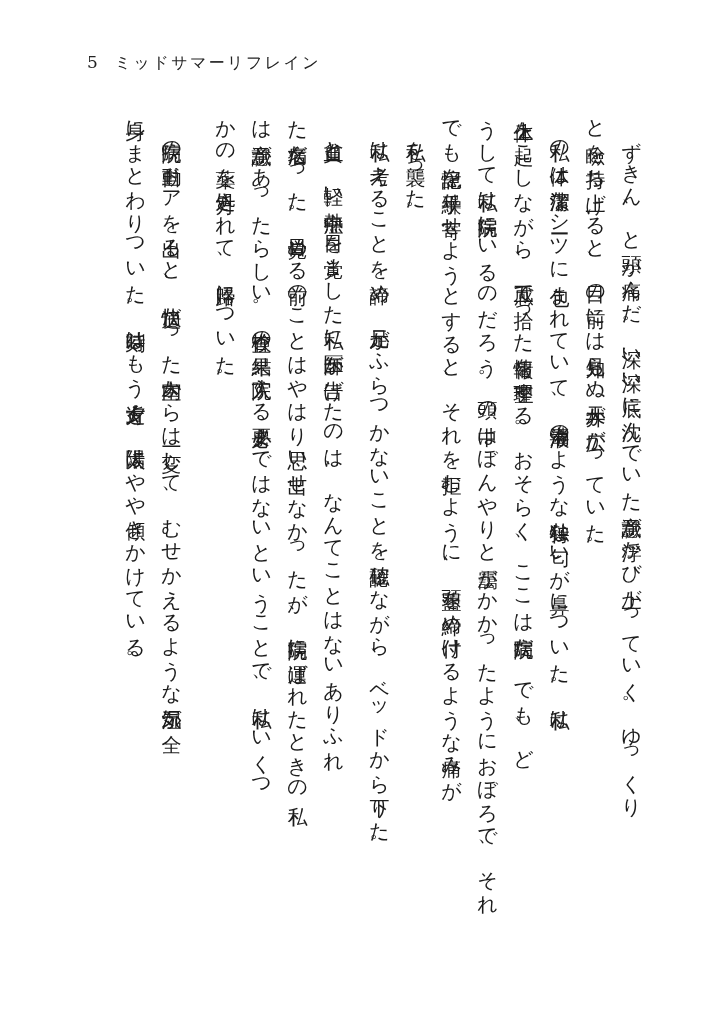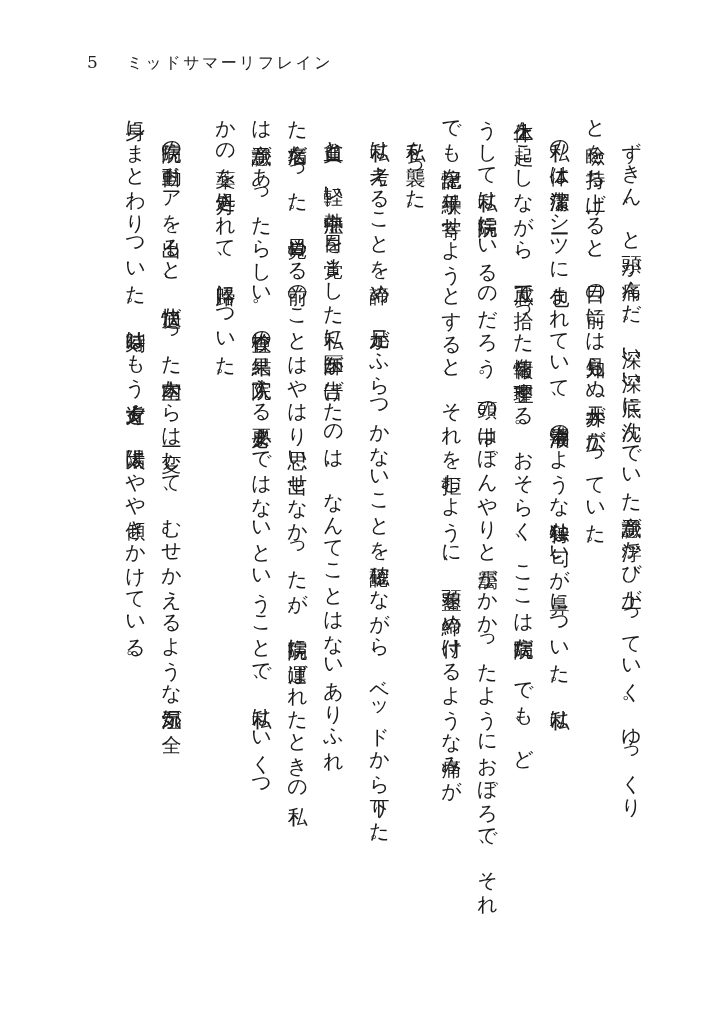--- a/index.html
+++ b/index.html
@@ -26,21 +26,20 @@
   }
   .page-num {
     display: inline-block;
     margin-right: 17px;
     font-size: 17px;
     letter-spacing: 0;
   }
   .head-title {
     display: inline-block;
     letter-spacing: 2.4px;
-    margin-left: 12px;
   }
   .text-body {
     position: absolute;
     top: 106px;
     right: 76px;
     height: 832px;
     writing-mode: vertical-rl;
     text-orientation: mixed;
     font-size: 20px;
     line-height: 36px;

